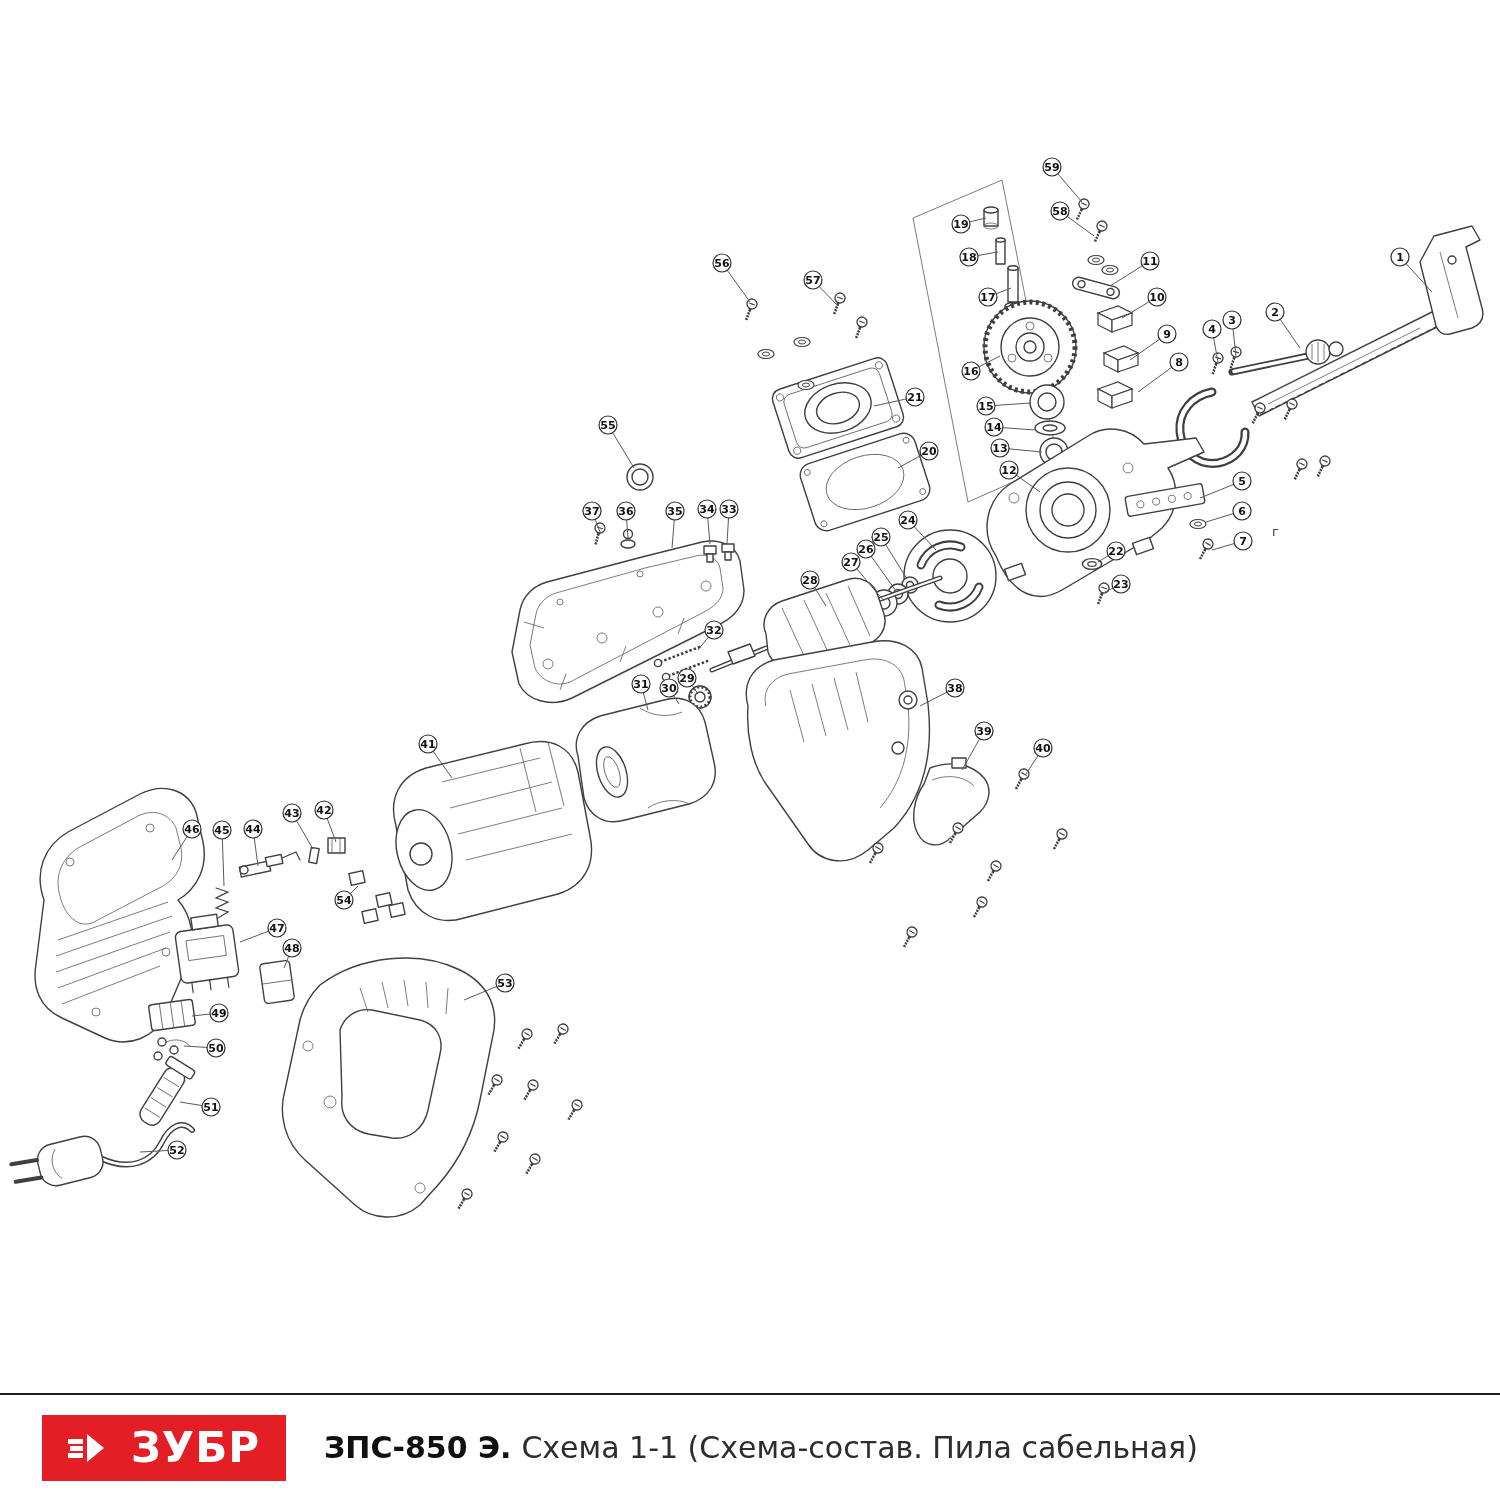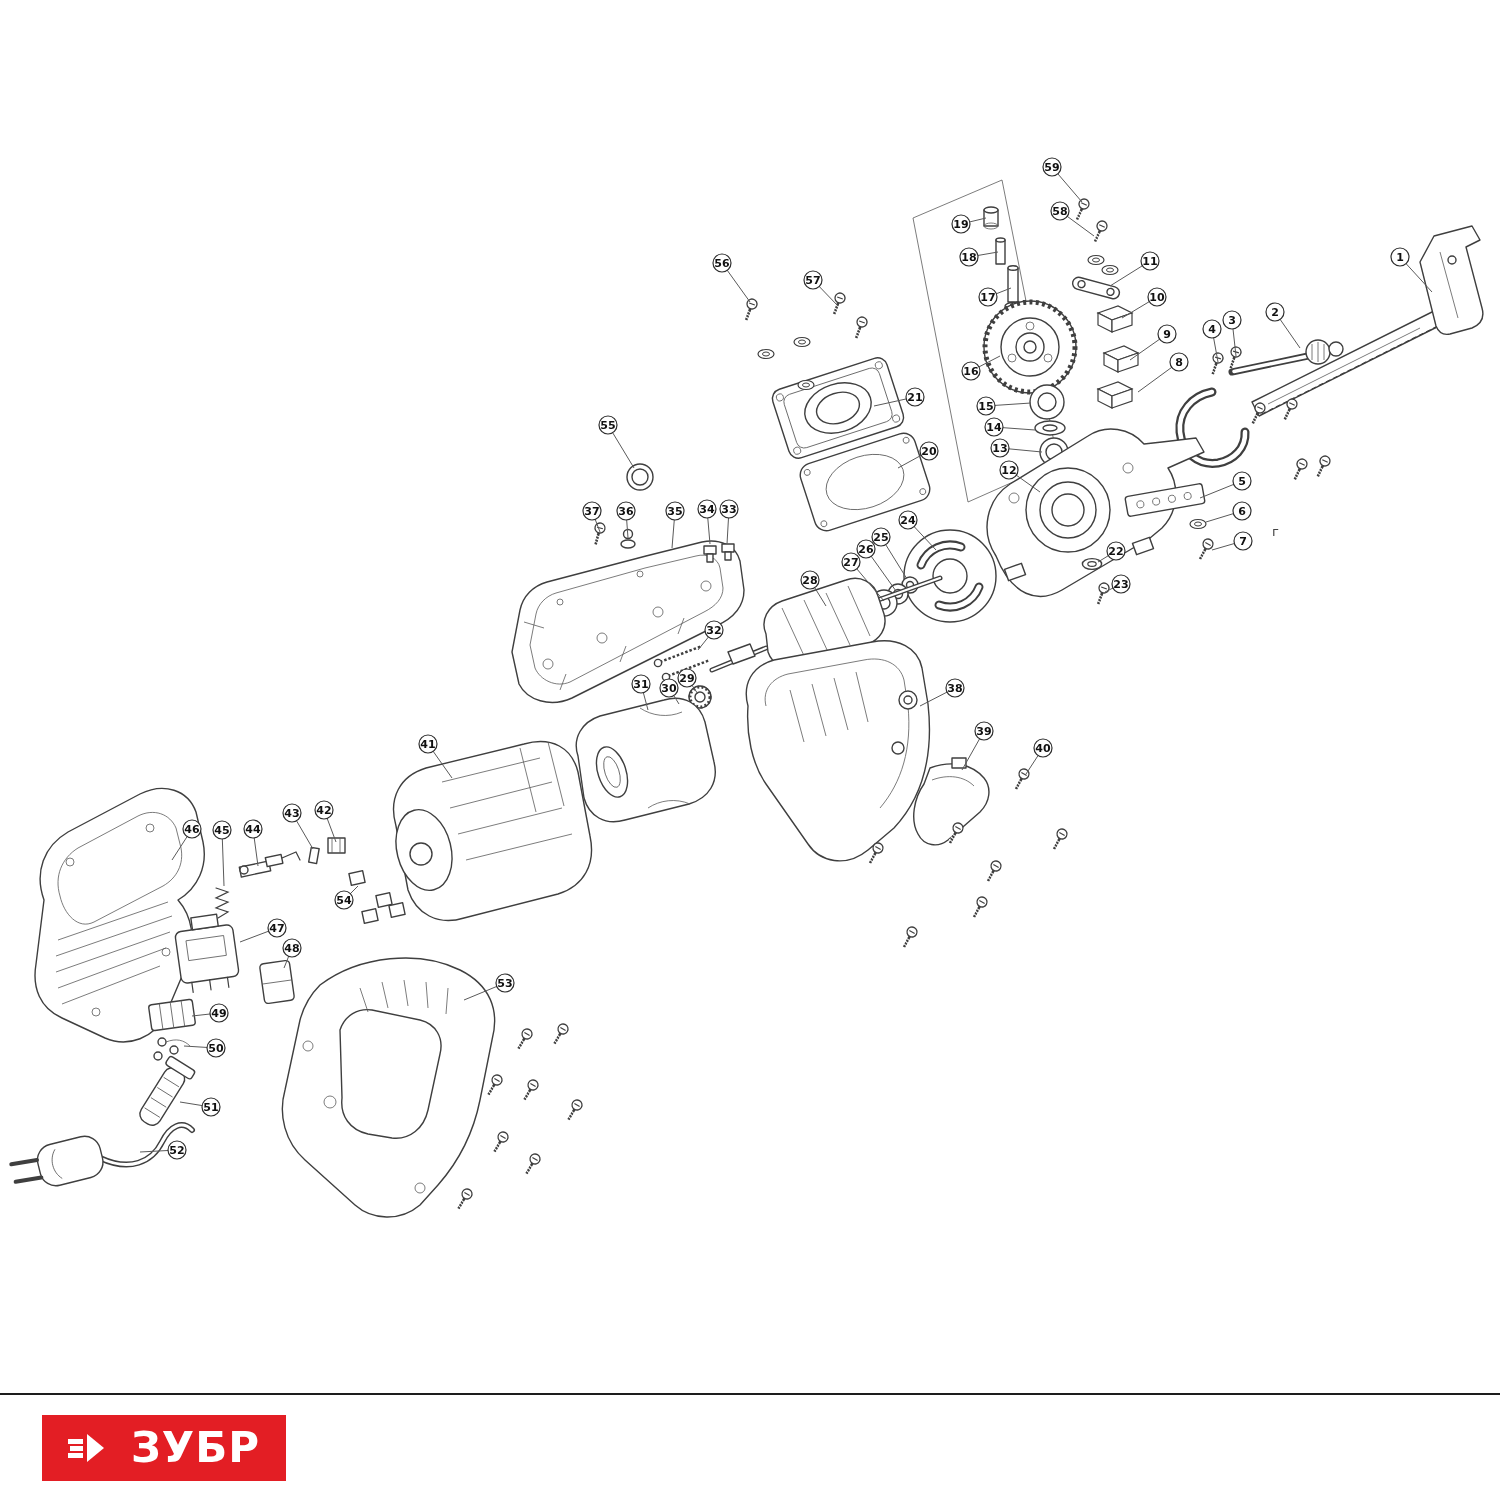--- a/index.html
+++ b/index.html
@@ -596,14 +596,17 @@
 <div class="footer">
   <div class="logo">
     <svg width="36" height="36" viewBox="0 0 36 36">
       <polygon points="19,4 36,18 19,32" fill="#fff"></polygon>
       <rect x="0" y="9" width="15" height="5" fill="#fff"></rect>
       <rect x="2" y="16" width="13" height="5" fill="#fff"></rect>
       <rect x="0" y="23" width="15" height="5" fill="#fff"></rect>
     </svg>
     <span class="logo-text">ЗУБР</span>
   </div>
+  <div class="title">
+    <b>ЗПС-850 Э.</b><span>Схема 1-1 (Схема-состав. Пила сабельная)</span>
+  </div>
 </div>
 </div>
 
 </body></html>

